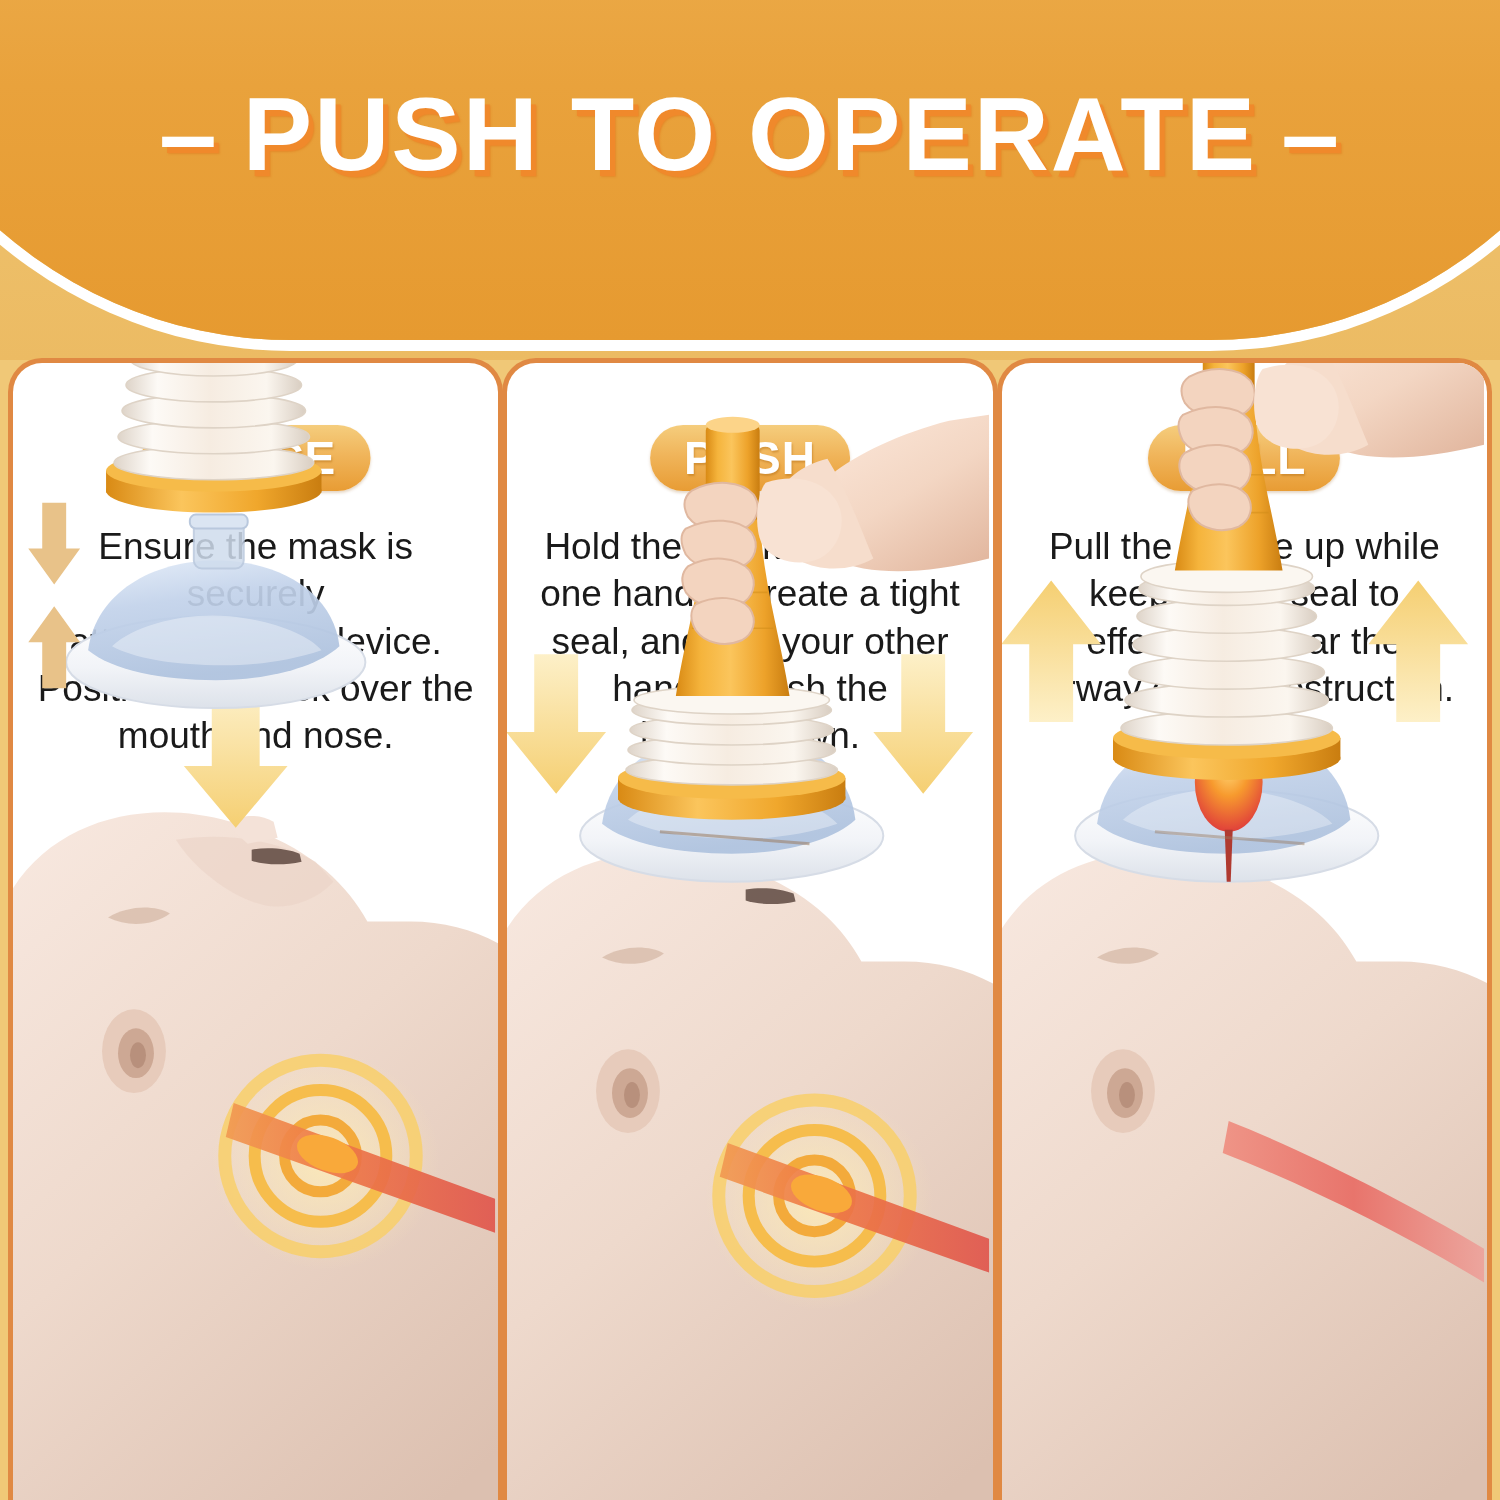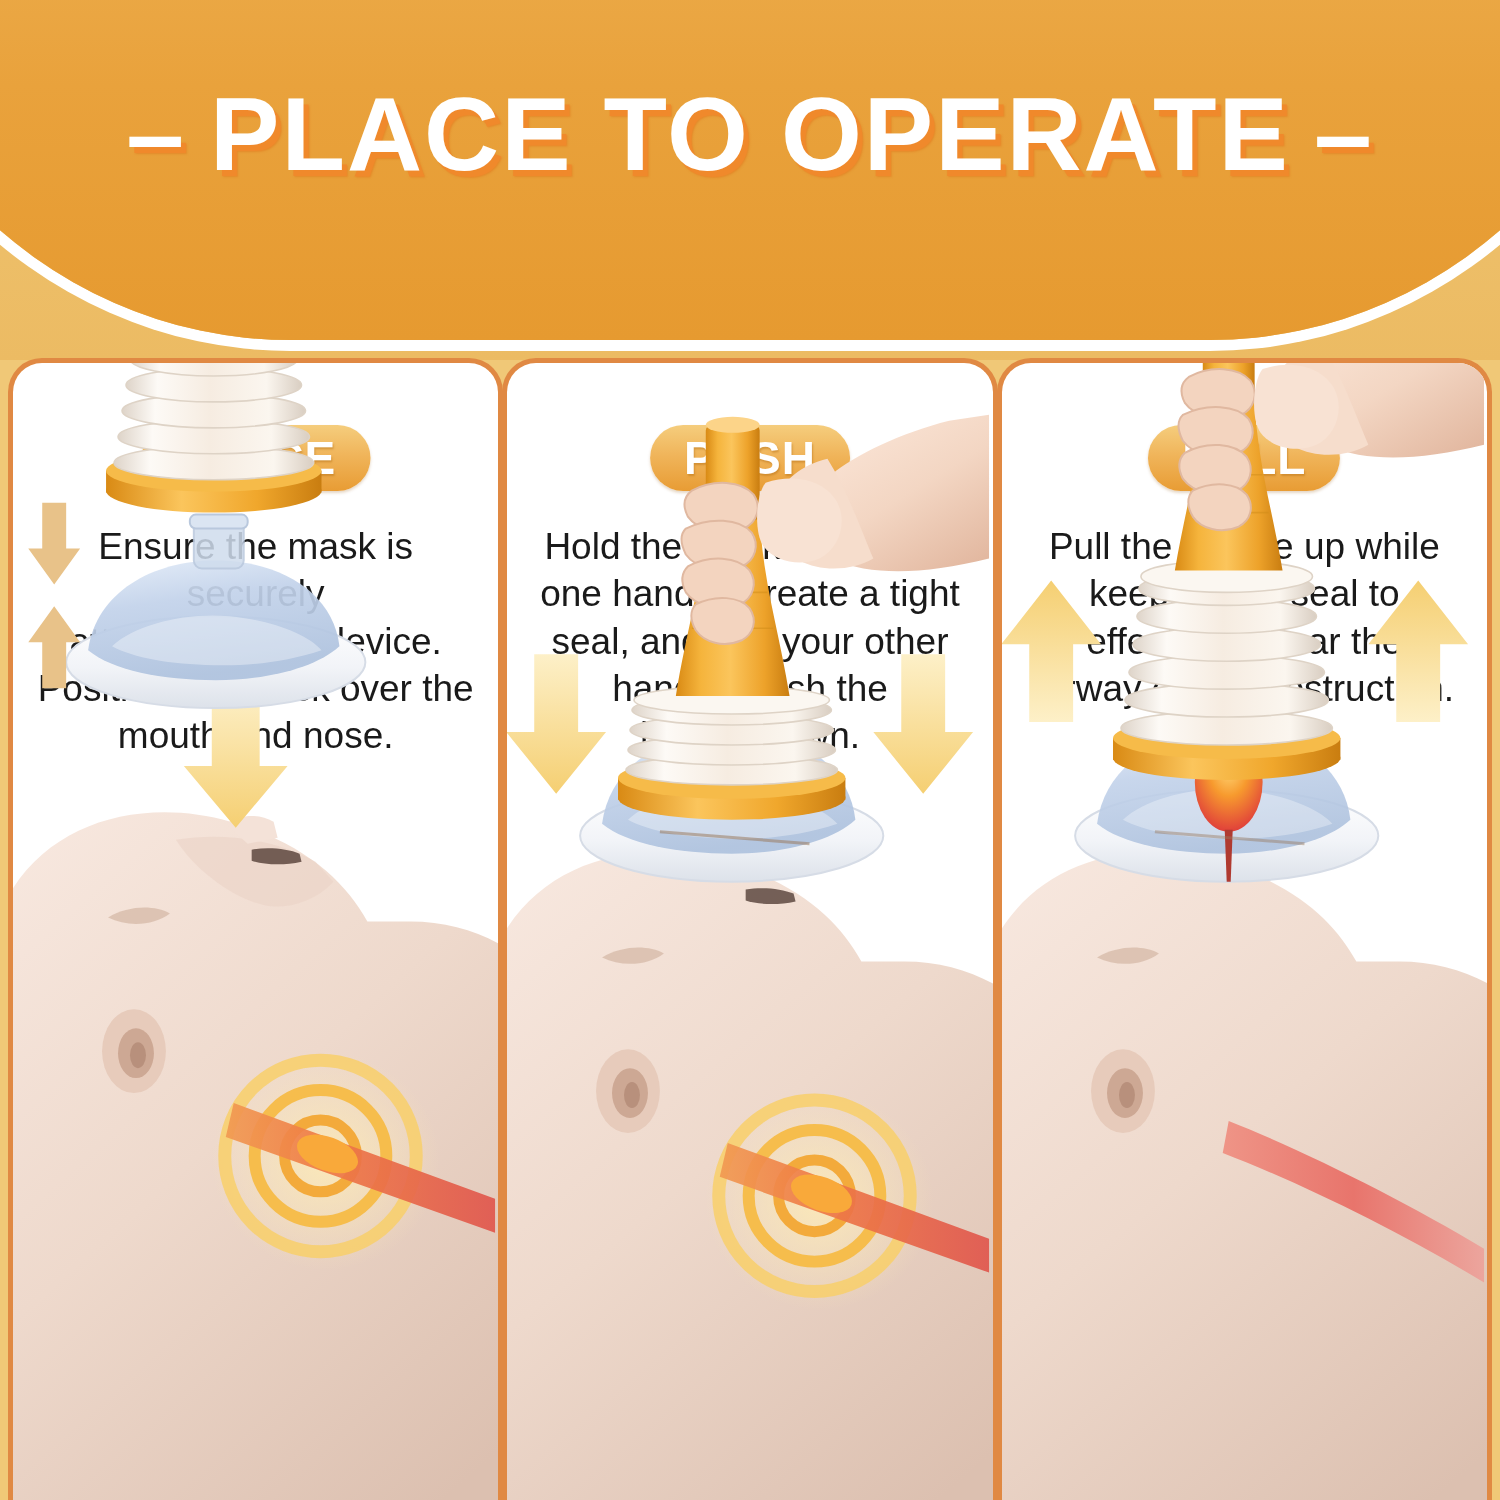--- a/index.html
+++ b/index.html
@@ -84,21 +84,21 @@
   
   .art svg{ width:100%; height:100%; display:block; }
 </style>
 </head>
 <body>
 
 <div id="header-banner">
   <div id="header-dome"></div>
   <div id="header-title-wrap">
     <div id="header-title">
-      <span class="dash">–</span><span>PLACE TO OPERATE</span><span class="dash">–</span>
+      <span class="dash">–</span><span>PUSH TO OPERATE</span><span class="dash">–</span>
     </div>
   </div>
 </div>
 
 <div id="cards-row">
 
   <div class="panel-card">
     <div class="pill">
       <span class="pill-label">PLACE</span>
     </div>

